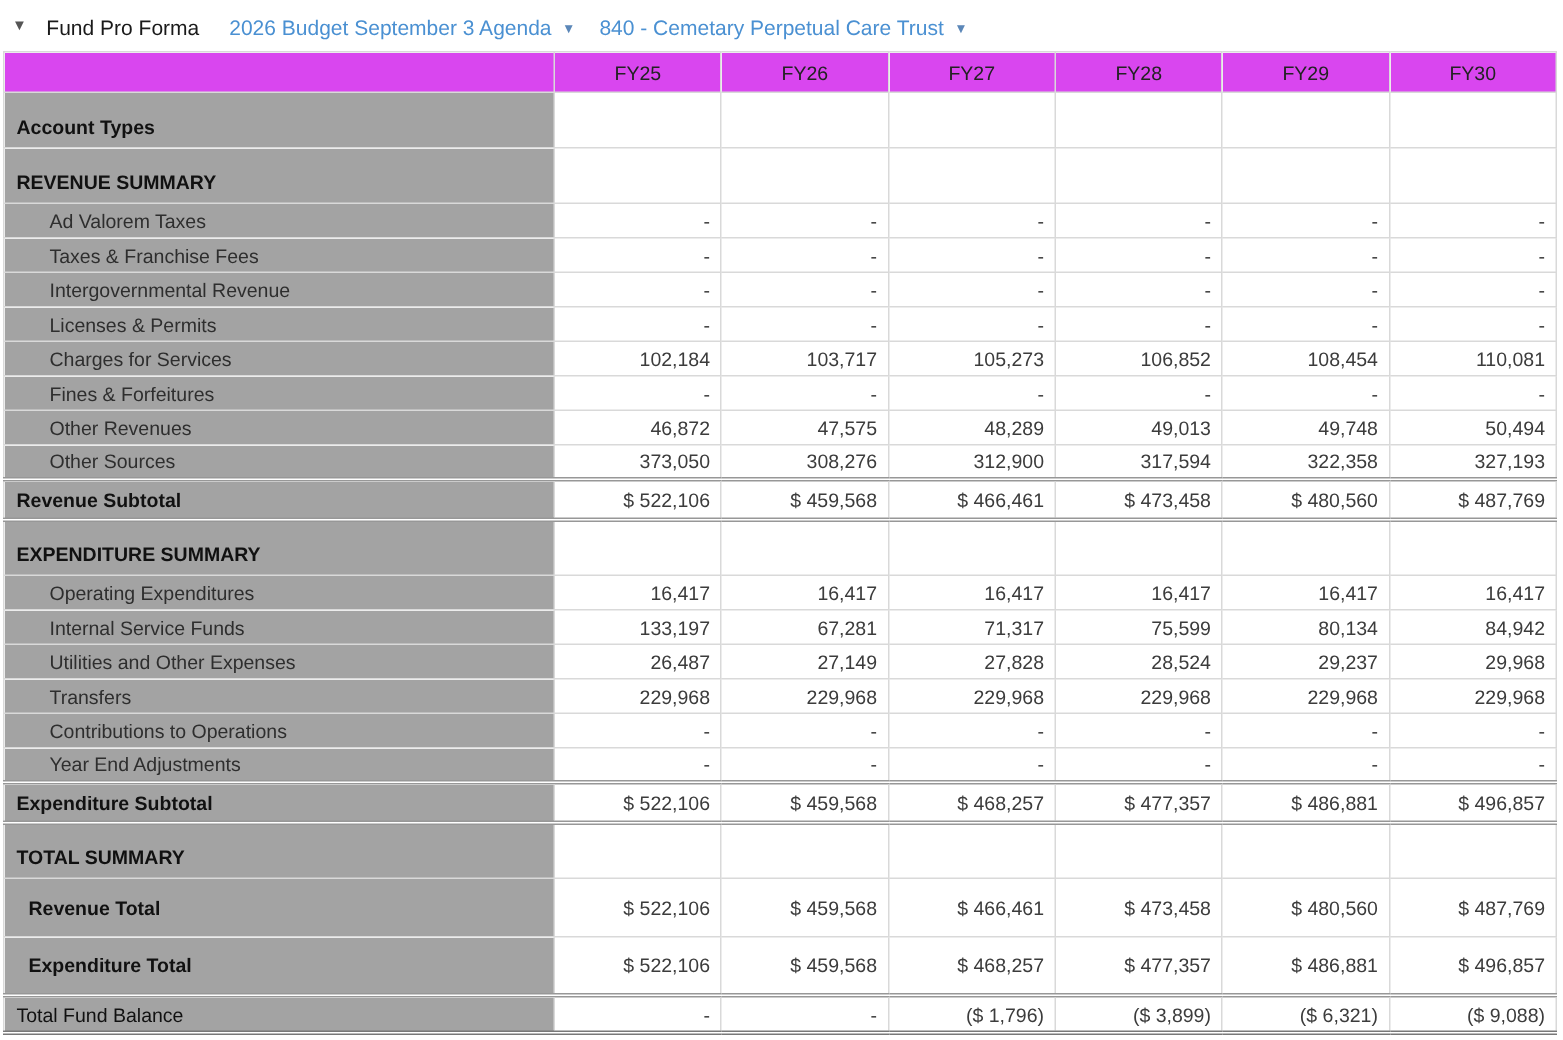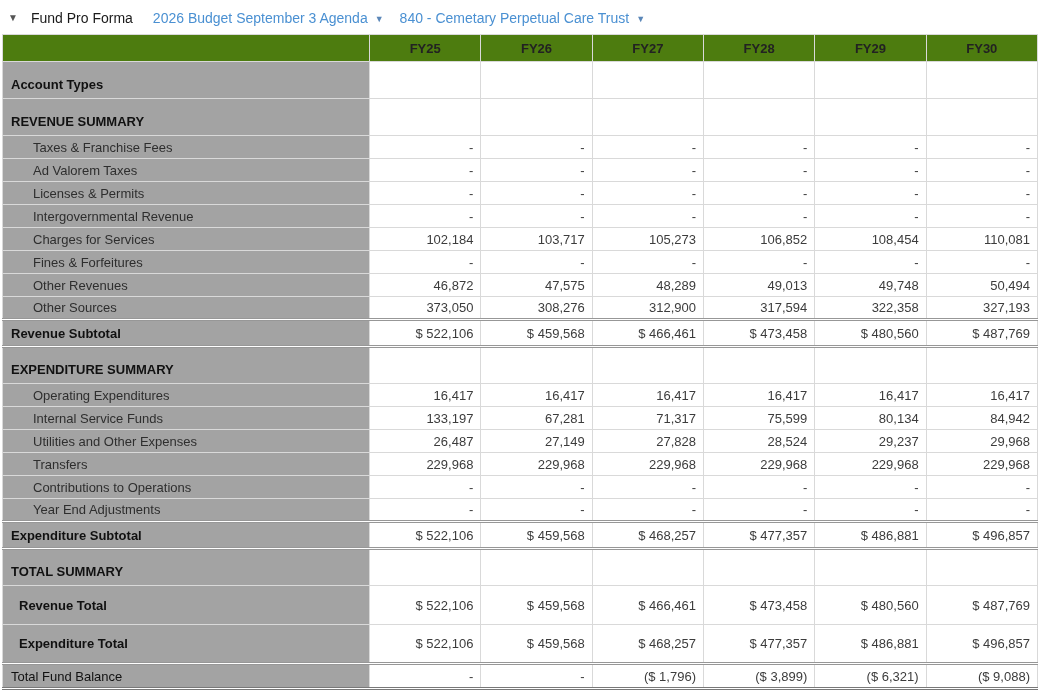--- a/index.html
+++ b/index.html
@@ -28,22 +28,22 @@
   
   table.proforma {
     border-collapse: collapse; table-layout: fixed;
     width: 1036px; margin-left: 2px;
     font-size: 13px;
   }
   table.proforma col.label-col { width: 366px; }
   table.proforma col.fy-col { width: 111px; }
   th, td { border: 1px solid #d9d9d9; overflow: hidden; white-space: nowrap; }
   thead th {
-    background: #4d7c0f; height: 27px;
-    font-weight: bold; color: #222; text-align: center; font-size: 13px;
+    background: #d946ef; height: 27px;
+    font-weight: normal; color: #222; text-align: center; font-size: 13px;
   }
   td.label-cell {
     background: #a3a3a3; text-align: left; padding-left: 8px; color: #2e2e2e;
   }
   td.value-cell {
     background: #ffffff; text-align: right; padding-right: 7px; color: #3c3c3c;
   }
   
   tr.row-section td { height: 37px; vertical-align: bottom; padding-bottom: 6px; }
   tr.row-section td.label-cell { font-weight: bold; color: #111; }
@@ -109,48 +109,48 @@
       <tr class="row-section">
         <td class="label-cell">REVENUE SUMMARY</td>
         <td class="value-cell"></td>
         <td class="value-cell"></td>
         <td class="value-cell"></td>
         <td class="value-cell"></td>
         <td class="value-cell"></td>
         <td class="value-cell"></td>
       </tr>
       <tr class="row-data">
+        <td class="label-cell">Ad Valorem Taxes</td>
+        <td class="value-cell">-</td>
+        <td class="value-cell">-</td>
+        <td class="value-cell">-</td>
+        <td class="value-cell">-</td>
+        <td class="value-cell">-</td>
+        <td class="value-cell">-</td>
+      </tr>
+      <tr class="row-data">
         <td class="label-cell">Taxes &amp; Franchise Fees</td>
         <td class="value-cell">-</td>
         <td class="value-cell">-</td>
         <td class="value-cell">-</td>
         <td class="value-cell">-</td>
         <td class="value-cell">-</td>
         <td class="value-cell">-</td>
       </tr>
       <tr class="row-data">
-        <td class="label-cell">Ad Valorem Taxes</td>
+        <td class="label-cell">Intergovernmental Revenue</td>
         <td class="value-cell">-</td>
         <td class="value-cell">-</td>
         <td class="value-cell">-</td>
         <td class="value-cell">-</td>
         <td class="value-cell">-</td>
         <td class="value-cell">-</td>
       </tr>
       <tr class="row-data">
         <td class="label-cell">Licenses &amp; Permits</td>
-        <td class="value-cell">-</td>
-        <td class="value-cell">-</td>
-        <td class="value-cell">-</td>
-        <td class="value-cell">-</td>
-        <td class="value-cell">-</td>
-        <td class="value-cell">-</td>
-      </tr>
-      <tr class="row-data">
-        <td class="label-cell">Intergovernmental Revenue</td>
         <td class="value-cell">-</td>
         <td class="value-cell">-</td>
         <td class="value-cell">-</td>
         <td class="value-cell">-</td>
         <td class="value-cell">-</td>
         <td class="value-cell">-</td>
       </tr>
       <tr class="row-data">
         <td class="label-cell">Charges for Services</td>
         <td class="value-cell">102,184</td>

